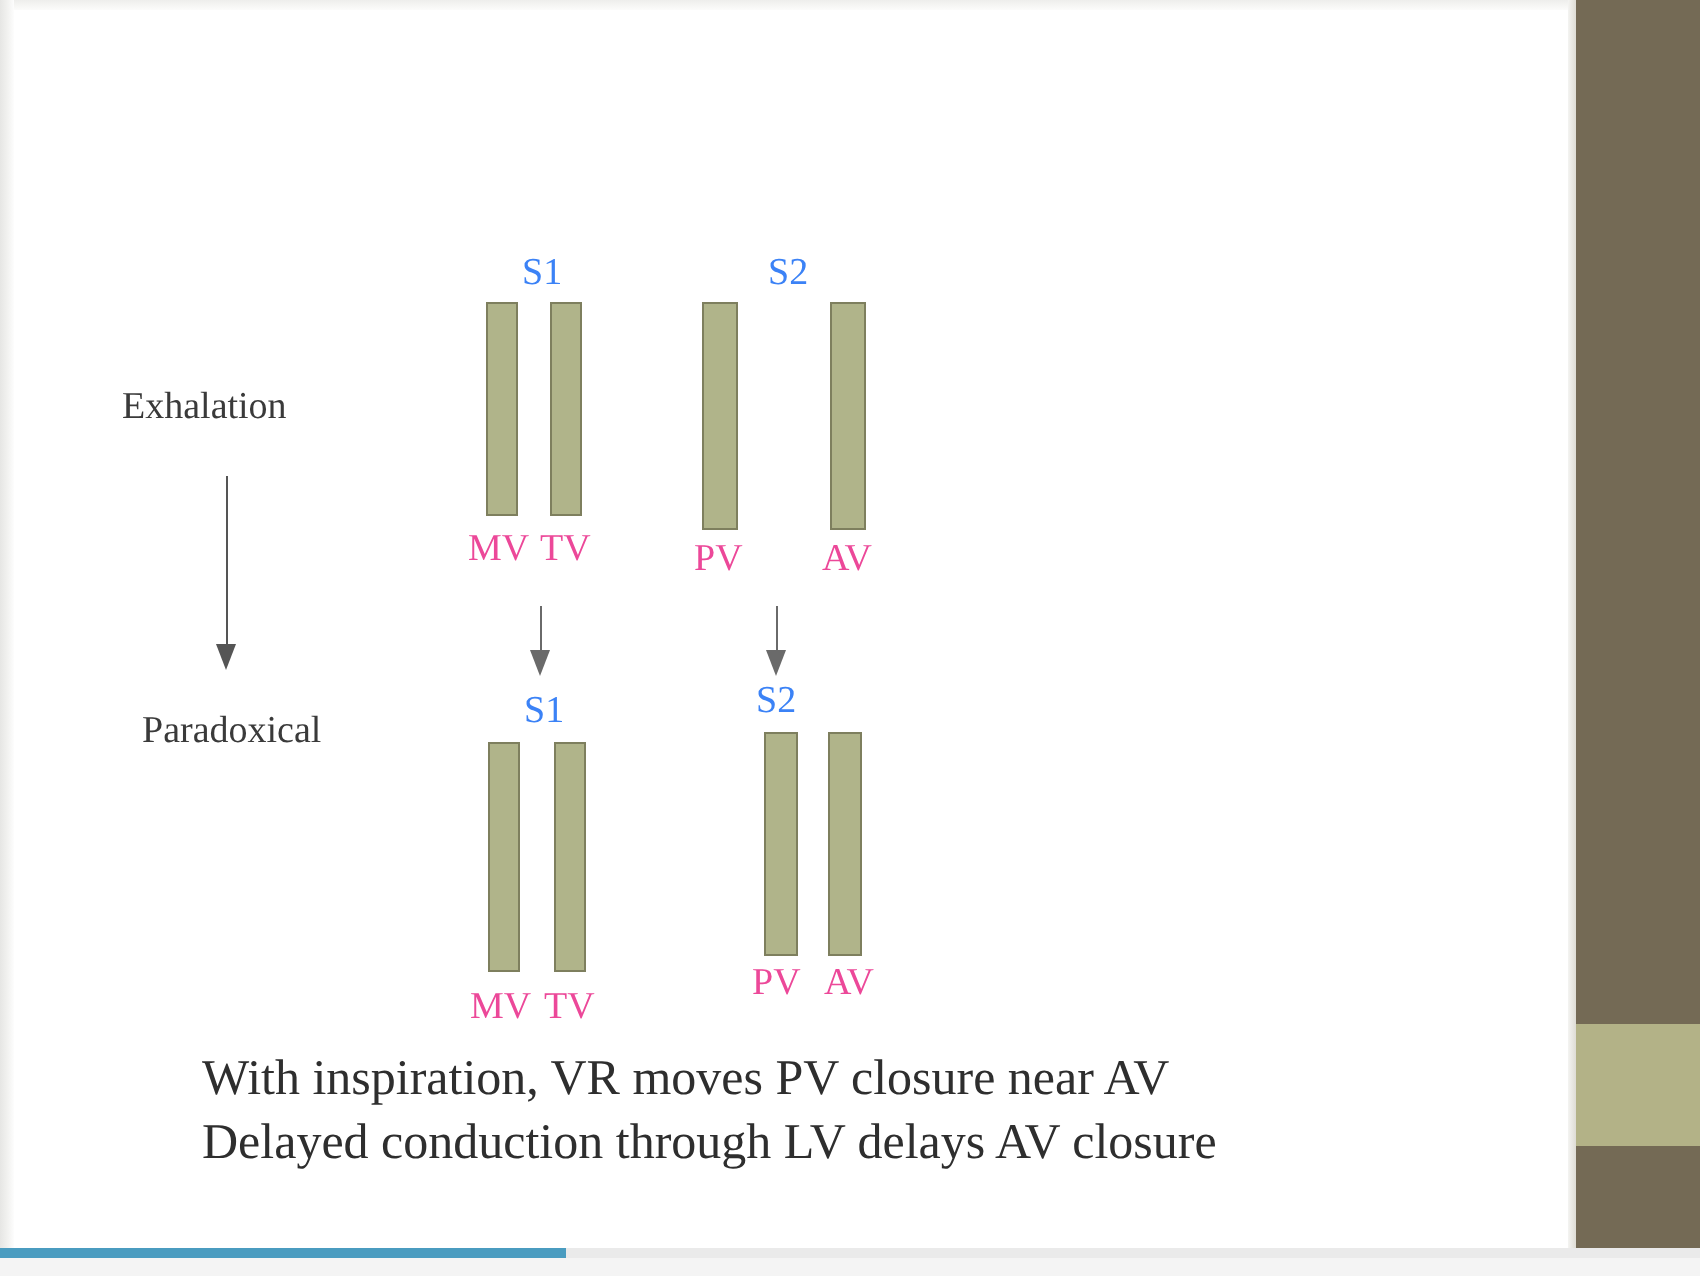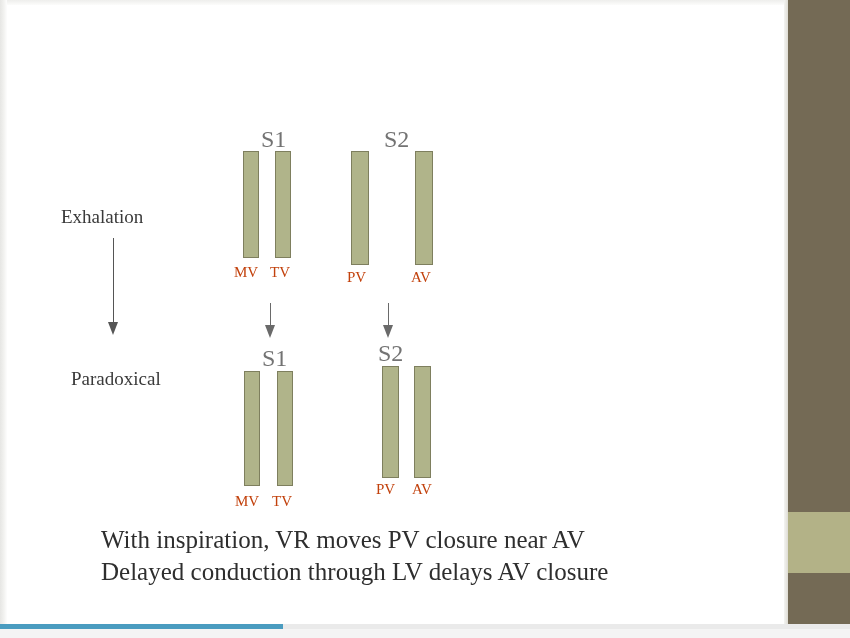--- a/index.html
+++ b/index.html
@@ -99,21 +99,20 @@
     letter-spacing: 0.2px;
     white-space: nowrap;
   }
 
   
   .phase-label {
     position: absolute;
     font-size: 19px;
     color: #3a3a3a;
     white-space: nowrap;
-    margin-top: 13px;
   }
   .phase-exhalation { left: 61px; top: 193px; }
   .phase-inspiration { left: 71px; top: 355px; }
 
   
   .big-arrow {
     position: absolute;
     left: 108px;
     top: 238px;
     width: 11px;
@@ -161,30 +160,30 @@
   .bar {
     position: absolute;
     background: #b0b48a;
     border: 1.5px solid #7e7f5e;
     box-sizing: border-box;
   }
 
   
   .grp-label {
     position: absolute;
-    font-size: 24px;
-    color: #737373;
+    font-size: 19px;
+    color: #3b82f6;
     white-space: nowrap;
   }
 
   
   .valve-label {
     position: absolute;
-    font-size: 15px;
-    color: #c2410c;
+    font-size: 19px;
+    color: #ec4899;
     white-space: nowrap;
   }
 
   
   .body-text {
     position: absolute;
     left: 101px;
     top: 524px;
     font-size: 25px;
     line-height: 32px;

